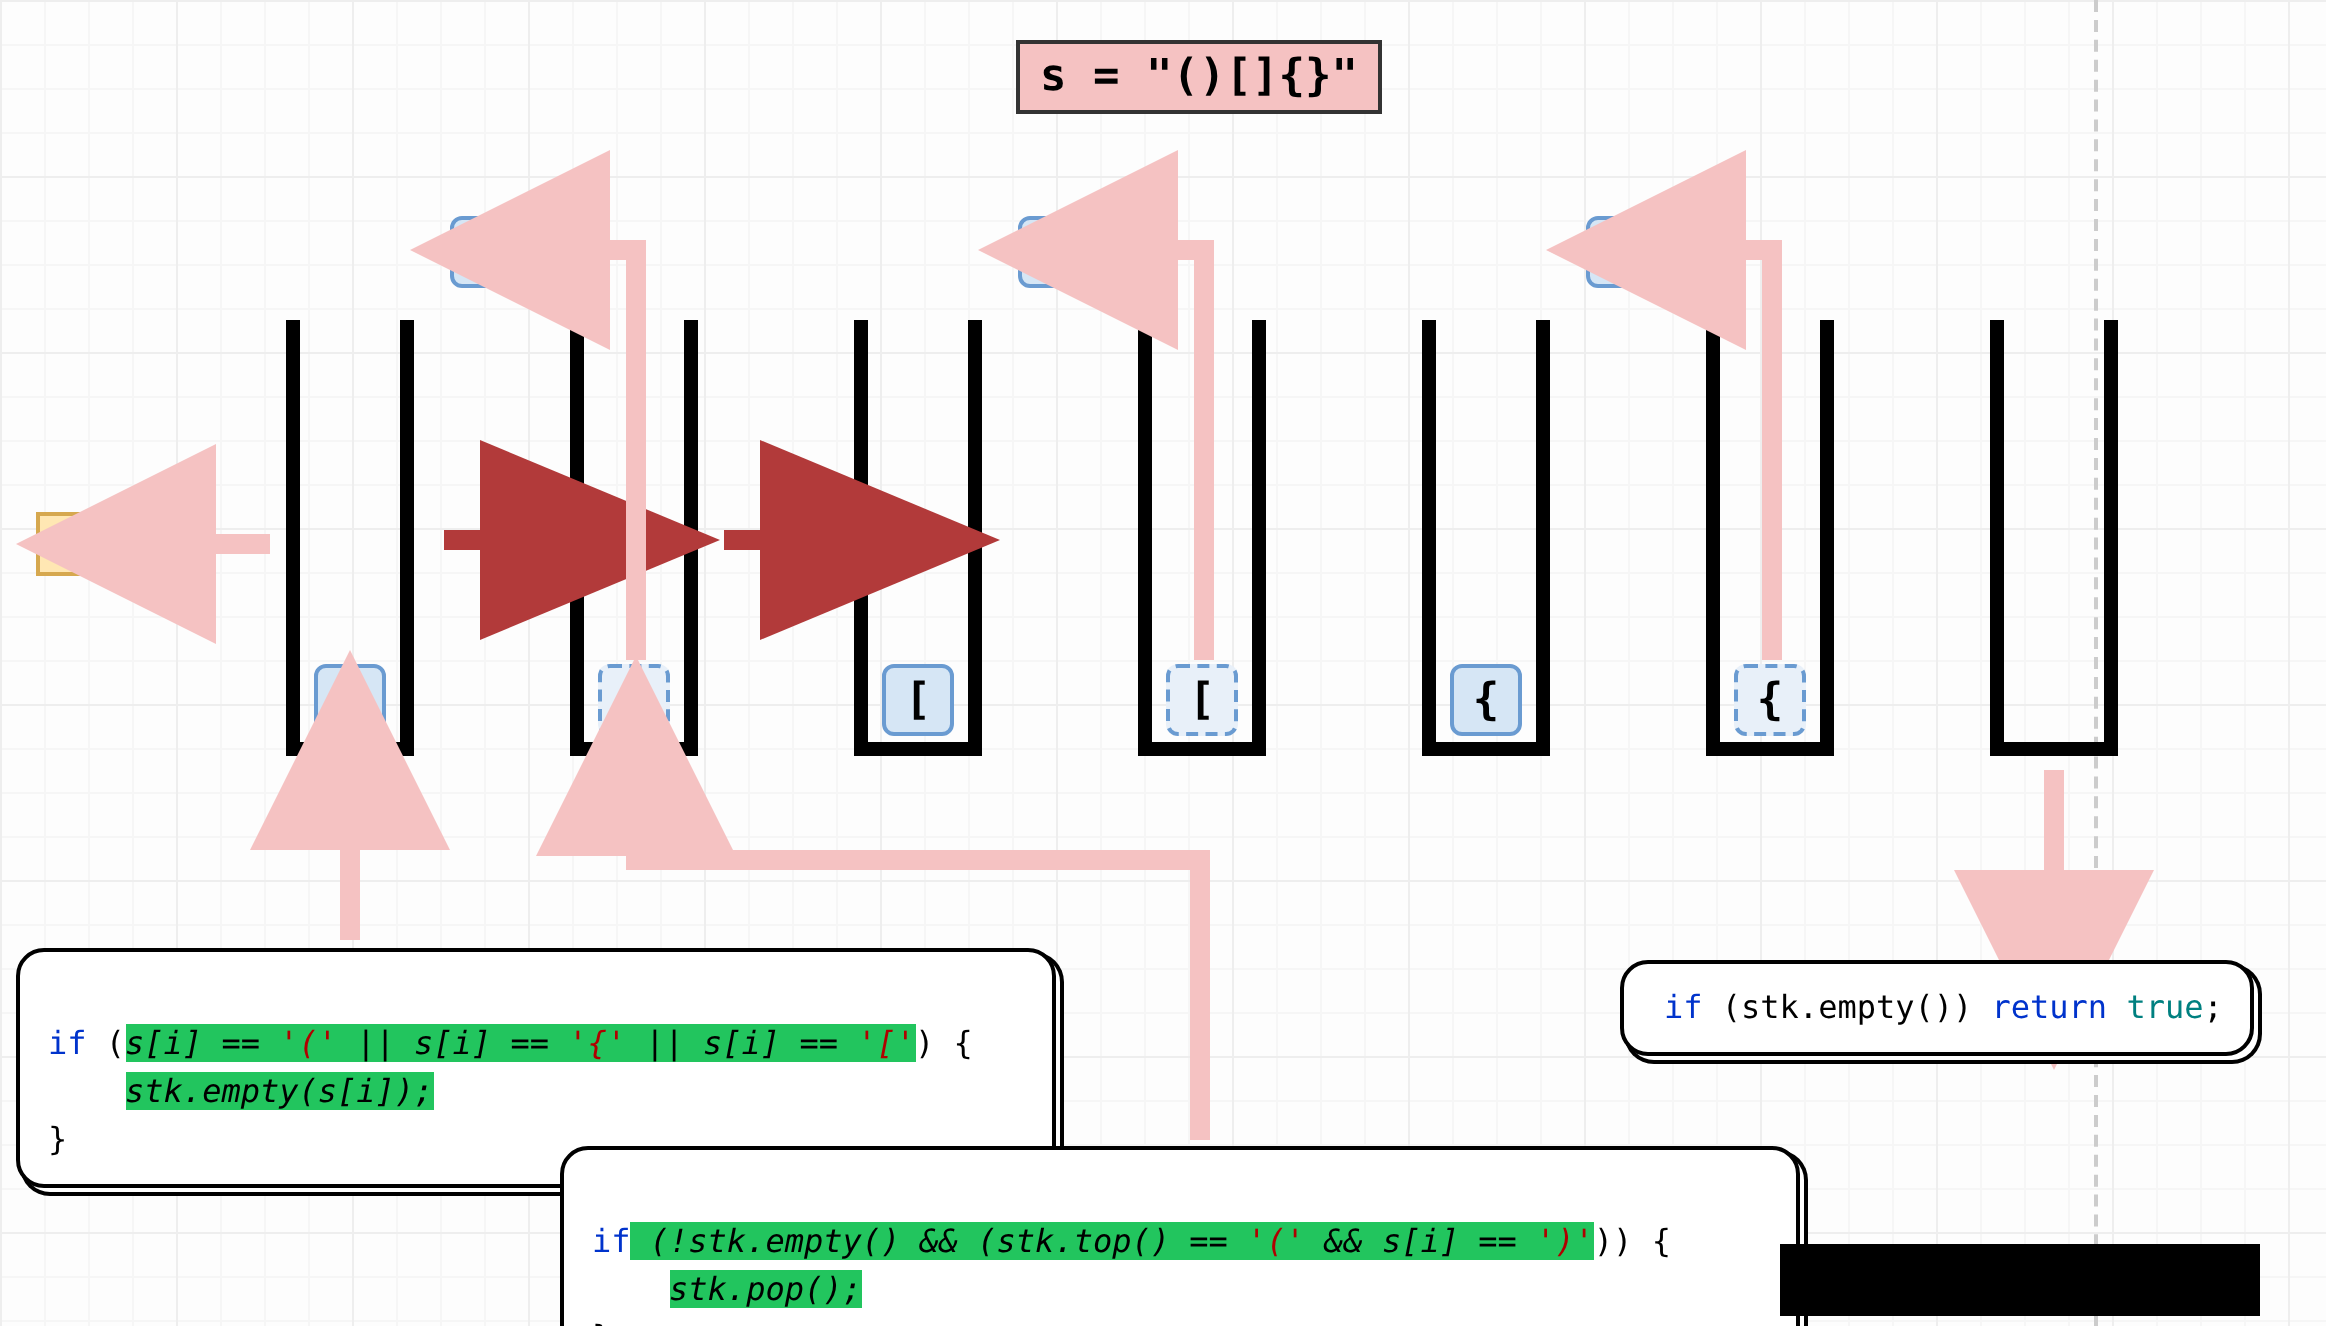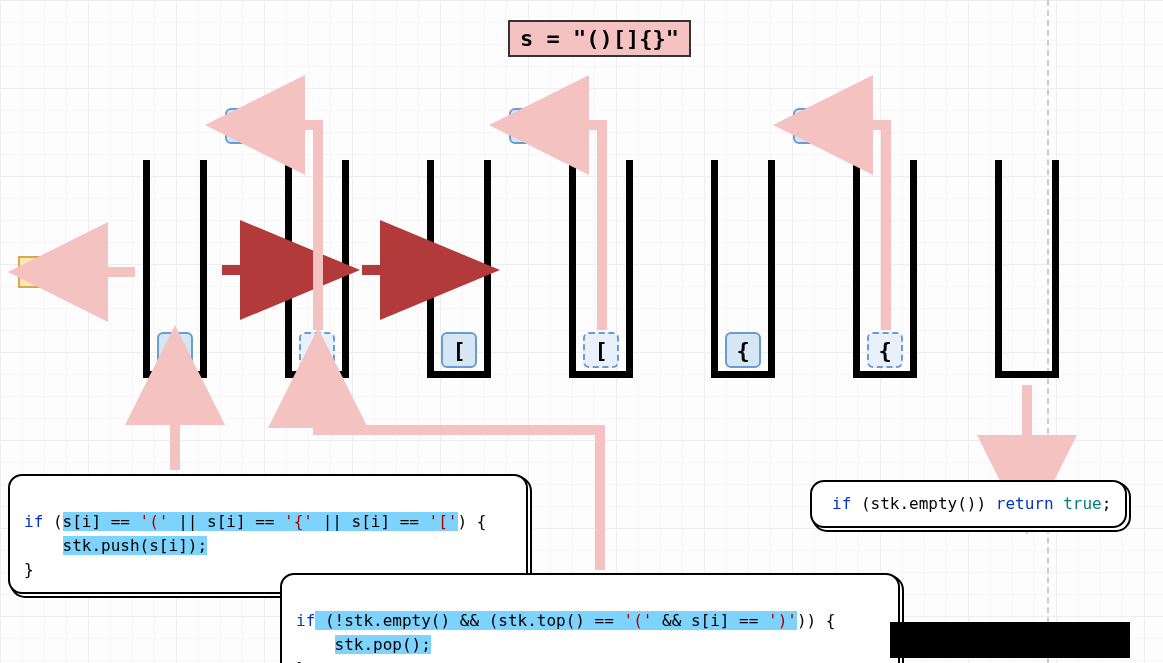--- a/index.html
+++ b/index.html
@@ -83,21 +83,21 @@
     position: absolute;
     background: #fff;
     border: 2px solid #000;
     border-radius: 14px;
     padding: 10px 14px;
     font-size: 16px;
     line-height: 1.5;
     box-shadow: 3px 3px 0 -1px #fff, 3px 3px 0 1px #000;
     white-space: pre;
   }
-  .code-box .hl { background: #7dd3fc; }
+  .code-box .hl { background: #22c55e; font-style: italic; }
   .kw-blue { color: #0033cc; }
   .kw-teal { color: #008080; }
   .char-red { color: #b00000; }
   .arrow-svg {
     position: absolute;
     overflow: visible;
     pointer-events: none;
   }
   .black-bar {
     position: absolute;
@@ -186,21 +186,21 @@
 
   <line x1="175" y1="470" x2="175" y2="395" stroke="#f5c2c2" stroke-width="10" marker-end="url(#ah-pink)"></line>
 
   <path d="M600 570 L600 430 L318 430 L318 398" stroke="#f5c2c2" stroke-width="10" fill="none" marker-end="url(#ah-pink)"></path>
 
   <path d="M1027 385 L1027 465" stroke="#f5c2c2" stroke-width="10" fill="none" marker-end="url(#ah-pink)"></path>
 </svg>
 
 <div class="code-box" style="left:8px; top:474px; width:520px;">
 <span class="kw-blue">if</span> (<span class="hl"><span>s[i] == </span><span class="char-red">'('</span><span> || </span><span>s[i] == </span><span class="char-red">'{'</span><span> || </span><span>s[i] == </span><span class="char-red">'['</span></span><span>) {</span>
-    <span class="hl">stk.push(s[i]);</span>
+    <span class="hl">stk.empty(s[i]);</span>
 <span>}</span></div>
 
 <div class="code-box" style="left:280px; top:573px; width:620px;">
 <span class="kw-blue">if</span><span class="hl"><span> (!stk.empty() &amp;&amp; (stk.top() == </span><span class="char-red">'('</span><span> &amp;&amp; s[i] == </span><span class="char-red">')'</span></span><span>)) {</span>
     <span class="hl">stk.pop();</span>
 <span>}</span></div>
 
 <div class="code-box" style="left:810px; top:480px;padding-left:20px;"><span class="kw-blue">if</span><span> (stk.empty()) </span><span class="kw-blue">return</span><span class="kw-teal"> true</span><span>;</span></div>
 
 <div class="black-bar"></div>

